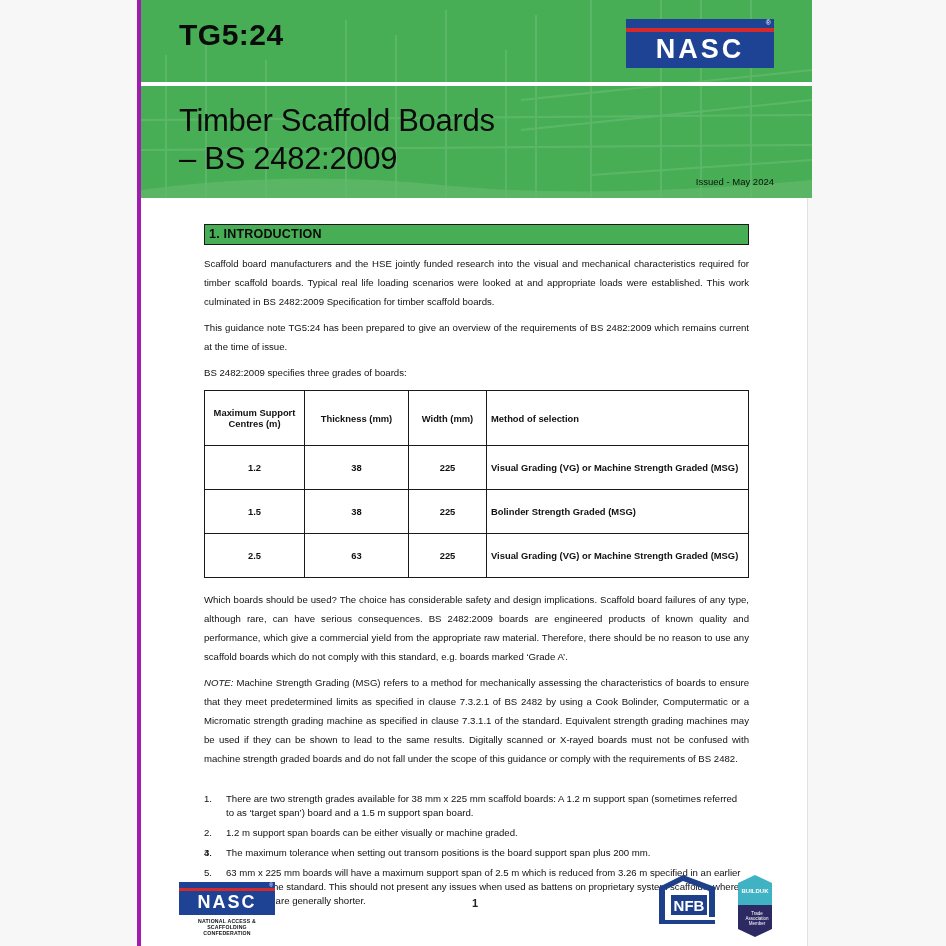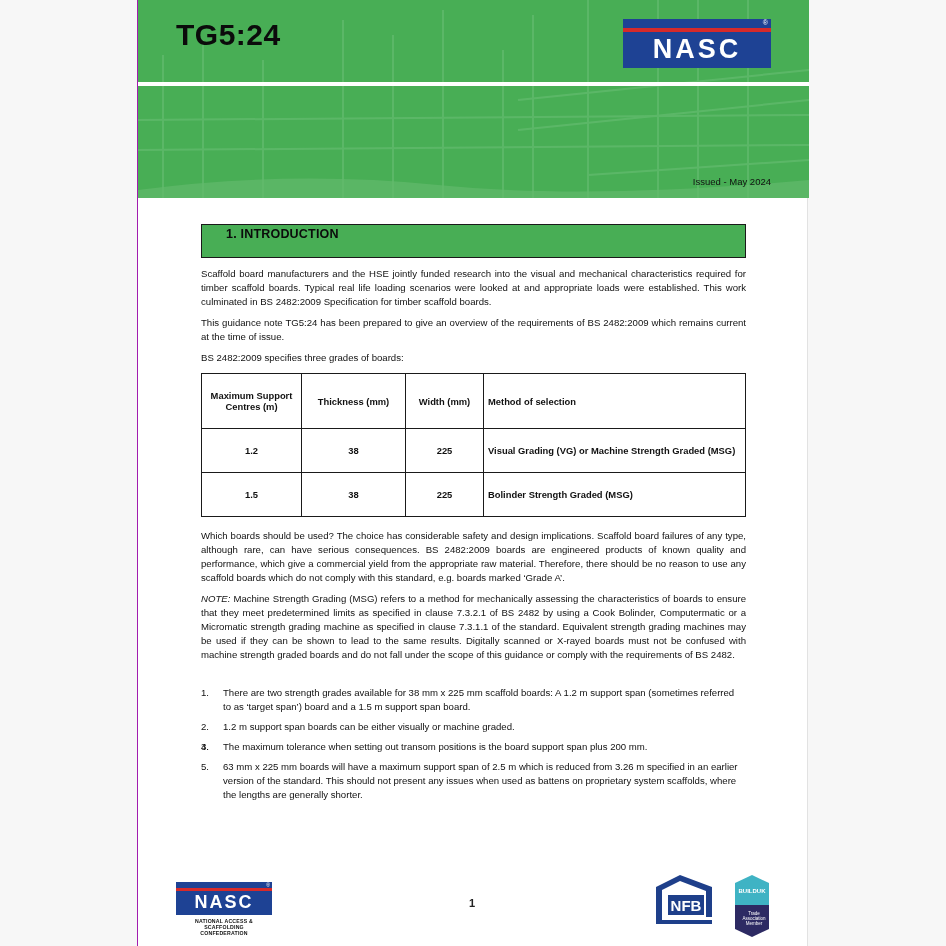--- a/index.html
+++ b/index.html
@@ -2,21 +2,21 @@
 <html><head>
   <meta charset="utf-8">
   <style>
     * { box-sizing: border-box; margin: 0; padding: 0; }
     html, body { width: 946px; height: 946px; background: #f7f7f7; overflow: hidden; }
     body { font-family: "Liberation Sans", "DejaVu Sans", sans-serif; color: #111; }
 
     .page {
       position: absolute; left: 137px; top: 0; width: 671px; height: 946px;
       background: #ffffff;
-      border-left: 1px solid #a21caf; border-right: 1px solid #e2e2e2;
+      border-left: 4px solid #a21caf; border-right: 1px solid #e2e2e2;
     }
 
     
     .banner {
       position: absolute; left: 0; top: 0; width: 671px; height: 198px;
       background: #48ae55; overflow: hidden;
     }
     .banner svg.bg { position: absolute; left: 0; top: 0; }
     .banner .divider {
       position: absolute; left: 0; top: 82px; width: 671px; height: 4px; background: #ffffff;
@@ -40,26 +40,26 @@
     .nasc-logo .redline { position: absolute; left: 0; top: 9px; width: 148px; height: 4px; background: #d62a2a; }
     .nasc-logo .reg { position: absolute; right: 3px; top: 0px; font-size: 7px; color: #fff; }
     .nasc-logo .txt {
       position: absolute; left: 0; top: 15px; width: 148px; text-align: center;
       font-size: 27px; font-weight: bold; color: #ffffff; letter-spacing: 3px;
     }
 
     
     .content { position: absolute; left: 63px; top: 224px; width: 545px; }
     .section-head {
-      height: 34px; background: #48ae55; border: 1.5px solid #1a1a1a;
+      height: 21px; background: #48ae55; border: 1.5px solid #1a1a1a;
       font-size: 12.5px; font-weight: bold; color: #0b0b0b;
-      padding: 2px 0 0 24px; letter-spacing: 0.2px;
+      padding: 2px 0 0 4px; letter-spacing: 0.2px;
     }
     p.body {
-      font-size: 9.6px; line-height: 14px; color: #111; margin-top: 7px;
+      font-size: 9.6px; line-height: 19px; color: #111; margin-top: 7px;
       text-align: justify;
     }
     p.body.first { margin-top: 9px; }
     p.body em { }
 
     table.grades {
       margin-top: 8px; width: 545px; border-collapse: collapse; font-size: 9.4px;
     }
     table.grades th, table.grades td {
       border: 1px solid #1a1a1a; padding: 16px 4px; height: 29px;
@@ -113,20 +113,24 @@
         <line x1="0" y1="120" x2="671" y2="115"></line>
         <line x1="0" y1="150" x2="671" y2="145"></line>
         <line x1="380" y1="100" x2="671" y2="70"></line>
         <line x1="380" y1="130" x2="671" y2="100"></line>
         <line x1="450" y1="175" x2="671" y2="160"></line>
       </g>
       <path d="M0 190 Q150 170 300 185 T671 180 L671 198 L0 198 Z" fill="#62b96c" opacity="0.7"></path>
     </svg>
     <div class="divider"></div>
     <div class="doc-code">TG5:24</div>
+    <div class="doc-title">
+      <div>Timber Scaffold Boards</div>
+      <div>– BS 2482:2009</div>
+    </div>
     <div class="issued">Issued - May 2024</div>
     <div class="nasc-logo">
       <div class="redline"></div>
       <div class="reg">®</div>
       <div class="txt">NASC</div>
     </div>
   </div>
 
   <div class="content">
     <div class="section-head">1.  INTRODUCTION</div>
@@ -155,20 +159,26 @@
           <td>38</td>
           <td>225</td>
           <td class="method">Visual Grading (VG) or Machine Strength Graded (MSG)</td>
         </tr>
         <tr>
           <td>1.5</td>
           <td>38</td>
           <td>225</td>
           <td class="method">Bolinder Strength Graded (MSG)</td>
         </tr>
+        <tr>
+          <td>2.5</td>
+          <td>63</td>
+          <td>225</td>
+          <td class="method">Visual Grading (VG) or Machine Strength Graded (MSG)</td>
+        </tr>
       </tbody>
     </table>
 
     <p class="body" style="margin-top:12px">Which boards should be used? The choice has considerable safety and design implications. Scaffold board failures of any type, although rare, can have serious consequences. BS 2482:2009 boards are engineered products of known quality and performance, which give a commercial yield from the appropriate raw material. Therefore, there should be no reason to use any scaffold boards which do not comply with this standard, e.g. boards marked ‘Grade A’.</p>
     <p class="body"><em>NOTE:</em><span> Machine Strength Grading (MSG) refers to a method for mechanically assessing the characteristics of boards to ensure that they meet predetermined limits as specified in clause 7.3.2.1 of BS 2482 by using a Cook Bolinder, Computermatic or a Micromatic strength grading machine as specified in clause 7.3.1.1 of the standard. Equivalent strength grading machines may be used if they can be shown to lead to the same results. Digitally scanned or X-rayed boards must not be confused with machine strength graded boards and do not fall under the scope of this guidance or comply with the requirements of BS 2482.</span></p>
 
     <div class="section2">
       <ol class="features">
         <li><span class="num">1.</span><span>There are two strength grades available for 38 mm x 225 mm scaffold boards: A 1.2 m support span (sometimes referred to as ‘target span’) board and a 1.5 m support span board.</span></li>
         <li><span class="num">2.</span><span>1.2 m support span boards can be either visually or machine graded.</span></li>

